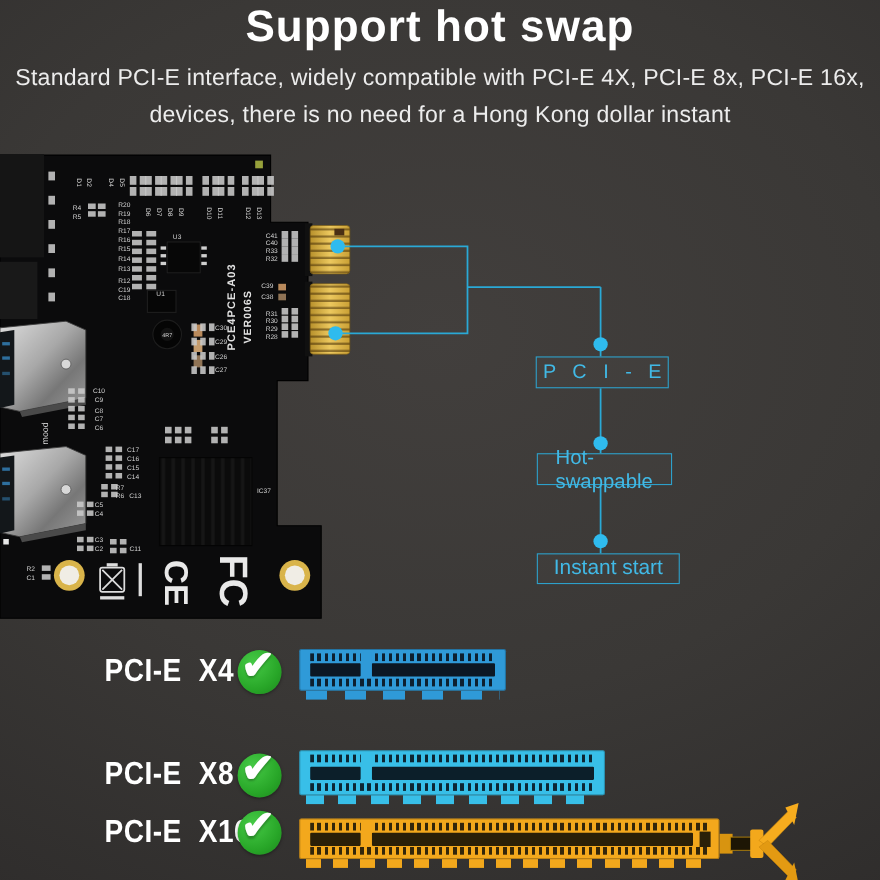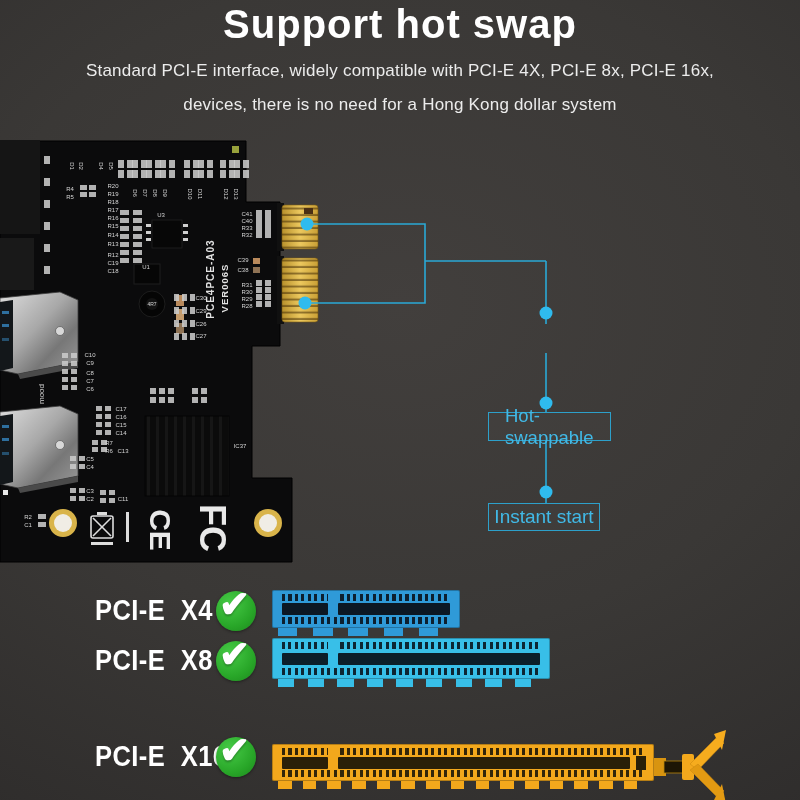--- a/index.html
+++ b/index.html
@@ -7,36 +7,36 @@
     position:relative;width:800px;height:800px;overflow:hidden;
     font-family:"Liberation Sans",sans-serif;
     background:radial-gradient(95% 75% at 50% 38%, #423f3d 0%, #3a3836 55%, #2f2d2c 100%);
   }
   
   .title{
     position:absolute;top:0;left:0;width:800px;text-align:center;
     color:#fff;font-size:40px;font-weight:700;letter-spacing:1px;margin:0;top:2px;
   }
   .desc{position:absolute;top:54px;left:0;width:800px;text-align:center;color:#ececec;
-    font-size:17px;line-height:34px;letter-spacing:.2px;}
+    font-size:21px;line-height:34px;letter-spacing:.2px;}
   
   .pcb-svg{position:absolute;left:0;top:138px;}
   
   .callout-svg{position:absolute;left:0;top:0;pointer-events:none;}
   .co-box{
     position:absolute;border:1.5px solid rgba(44,165,210,.95);color:#41b9e6;
     display:flex;align-items:center;justify-content:center;
     font-size:18px;box-sizing:border-box;background:rgba(255,255,255,0.015);
   }
   #co1{left:487px;top:324px;width:121px;height:29px;letter-spacing:5px;padding-left:5px;}
   #co2{left:488px;top:412px;width:123px;height:29px;font-size:18.5px;padding-left:16px;}
-  #co3{left:488px;top:503px;width:112px;height:28px;font-size:19px;}
+  #co3{left:488px;top:503px;width:130px;height:28px;font-size:19px;}
   
   .row{position:absolute;left:0;width:716px;height:80px;}
-  .r1{top:586px}.r2{top:634px}.r3{top:724px}
+  .r1{top:586px}.r2{top:678px}.r3{top:724px}
   .row-label{
     position:absolute;left:95px;color:#fff;font-weight:700;font-size:29px;
     letter-spacing:.5px;word-spacing:9px;transform:scaleX(.88);transform-origin:left center;
     white-space:nowrap;
   }
   .r1 .row-label{top:8px}.r2 .row-label{top:10px}.r3 .row-label{top:16px}
   .check{position:absolute;left:216px;width:40px;height:40px;border-radius:50%;
     background:radial-gradient(circle at 35% 30%, #46ca46, #28a628 62%, #1d871d);
     box-shadow:0 1px 3px rgba(0,0,0,.4);}
   .r1 .check{top:5px}.r2 .check{top:7px}.r3 .check{top:13px}
@@ -61,21 +61,21 @@
 </style>
 </head>
 <body>
 
 <div class="stage">
 
   <h1 class="title">Support hot swap</h1>
 
   <div class="desc">
     <div>Standard PCI-E interface, widely compatible with PCI-E 4X, PCI-E 8x, PCI-E 16x,</div>
-    <div>devices, there is no need for a Hong Kong dollar system</div>
+    <div>devices, there is no need for a Hong Kong dollar instant</div>
   </div>
 
   <svg class="pcb-svg" width="345" height="430" viewBox="0 0 345 430">
     <defs>
       <linearGradient id="gold" x1="0" y1="0" x2="1" y2="0">
         <stop offset="0" stop-color="#b8912c"></stop>
           <stop offset="0.5" stop-color="#ecc85e"></stop>
           <stop offset="1" stop-color="#caa035"></stop>
       </linearGradient>
       <linearGradient id="metal" x1="0" y1="0" x2="1" y2="1">
@@ -386,20 +386,23 @@
     </g>
     <g fill="#2fbbee">
       <circle cx="307" cy="224" r="6.5"></circle>
         <circle cx="305" cy="303" r="6.5"></circle>
       <circle cx="546" cy="313" r="6.5"></circle>
         <circle cx="546" cy="403" r="6.5"></circle>
       <circle cx="546" cy="492" r="6.5"></circle>
     </g>
   </svg>
 
+  <div class="co-box" id="co1">
+    <span>P C I - E</span>
+  </div>
   <div class="co-box" id="co2">
     <span>Hot-swappable</span>
   </div>
   <div class="co-box" id="co3">
     <span>Instant start</span>
   </div>
 
   <div class="row r1">
     <span class="row-label">PCI-E X4</span>
     <span class="check">

